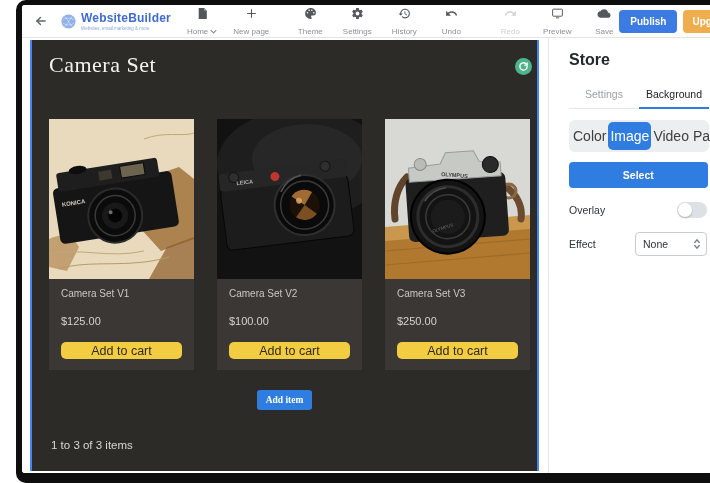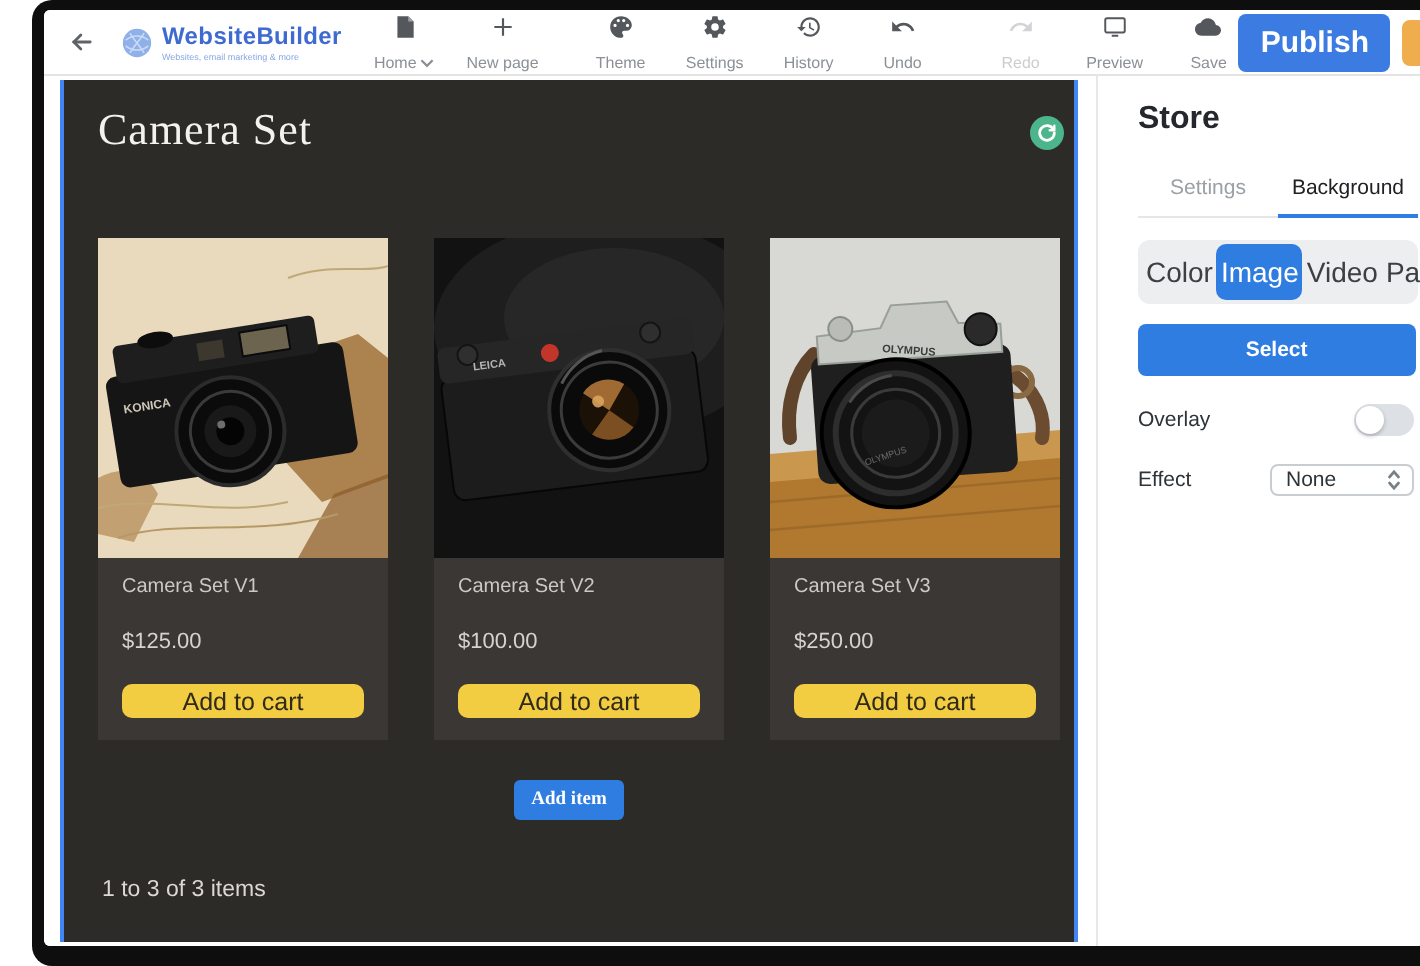--- a/index.html
+++ b/index.html
@@ -13,21 +13,21 @@
   .logo { display:flex; align-items:center; margin-left:10px; cursor:pointer; }
   .logo-text { display:flex; flex-direction:column; margin-left:4px; }
   .logo-title { font-size:12px; font-weight:bold; color:#3f6bd0; letter-spacing:.2px; }
   .logo-tagline { font-size:4.5px; color:#8aa6e4; margin-top:1px; }
   .tb-item { display:flex; flex-direction:column; align-items:center; gap:7px; cursor:pointer; min-width:30px; }
   .tb-item .tb-label { font-size:8px; color:#8b9096; white-space:nowrap; display:flex; align-items:center; gap:2px; }
   .tb-item.disabled { opacity:.45; cursor:default;margin-left:12px; }
   .tb-left-group { display:flex; gap:16px; margin-left:16px; }
   .tb-center { display:flex; gap:17px; margin:0 auto; padding-left:26px; }
   .tb-right { display:flex; align-items:center; gap:6px; }
-  .btn-publish { background:var(--publish,#3b7be2); color:#fff; border:none; border-radius:4px; font-size:15px; font-weight:bold; padding:6px 11px; cursor:pointer; font-family:inherit; }
+  .btn-publish { background:var(--publish,#3b7be2); color:#fff; border:none; border-radius:4px; font-size:10px; font-weight:bold; padding:6px 11px; cursor:pointer; font-family:inherit; }
   .btn-upgrade { background:var(--upgrade,#efad4d); color:#fff; border:none; border-radius:4px; font-size:10px; font-weight:bold; padding:6px 9px; cursor:pointer; font-family:inherit; }
 
   
   .main { flex:1; display:flex; min-height:0; }
   .canvas-wrap { flex:1; background:#fff; padding:2px 9px 2px 8px; min-width:0; }
   .canvas { height:100%; background:var(--canvas-bg,#2d2b28); border-left:2px solid var(--selection,#4285f4); border-right:2px solid var(--selection,#4285f4); position:relative; overflow:hidden; }
   .section-title { font-family:"Liberation Serif", serif; font-weight:400; font-size:22px; color:#f4f2ee; margin:12px 0 0 17px; letter-spacing:.5px; }
   .sync-badge { position:absolute; top:18px; right:5px; width:17px; height:17px; border-radius:50%; background:var(--badge,#4db58b); display:flex; align-items:center; justify-content:center; cursor:pointer; }
   .products { display:flex; gap:23px; margin:41px 0 0 17px; }
   .card { width:145px; background:var(--card-bg,#3a3734); cursor:pointer; }
@@ -47,21 +47,21 @@
   .sb-tab { flex:1; text-align:center; font-size:10.5px; padding:6px 0 7px 0; cursor:pointer; color:#9aa0a6; }
   .sb-tab.active { color:#202124; border-bottom:2px solid var(--accent-blue,#2f7de1); margin-bottom:-1px; }
   .segmented { display:flex; background:#eceef0; border-radius:6px; padding:2px; margin-top:11px; align-items:stretch; }
   .segment { flex:1 1 auto; font-size:14px; color:#3c4043; text-align:center; padding:6px 2px; border-radius:5px; cursor:pointer; white-space:nowrap; }
   .segment.active { background:var(--accent-blue,#2f7de1); color:#fff; }
   .btn-select { display:block; width:99%; height:26px; margin-top:10px; background:var(--accent-blue,#2f7de1); color:#fff; border:none; border-radius:4px; font-size:10.5px; font-weight:bold; cursor:pointer; font-family:inherit; }
   .sb-row { display:flex; align-items:center; justify-content:space-between; margin-top:14px; padding-right:2px; }
   .sb-label { font-size:10.5px; color:#2e3338; }
   .toggle { width:30px; height:16px; background:#dde1e6; border-radius:8px; position:relative; cursor:pointer; }
   .toggle .knob { position:absolute; left:1px; top:1px; width:14px; height:14px; background:#fff; border-radius:50%; box-shadow:0 1px 2px rgba(0,0,0,.25); }
-  .effect-select { width:72px; height:16px; background:#fff; border:1px solid #c8cdd2; border-radius:4px; display:flex; align-items:center; justify-content:space-between; padding:0 5px 0 7px; cursor:pointer; }
+  .effect-select { width:72px; height:24px; background:#fff; border:1px solid #c8cdd2; border-radius:4px; display:flex; align-items:center; justify-content:space-between; padding:0 5px 0 7px; cursor:pointer; }
   .effect-value { font-size:10.5px; color:#2e3338; }
 </style>
 </head>
 <body>
 
 <div class="window">
 <div class="app">
 
   <header class="toolbar">
     <button class="back-btn">

